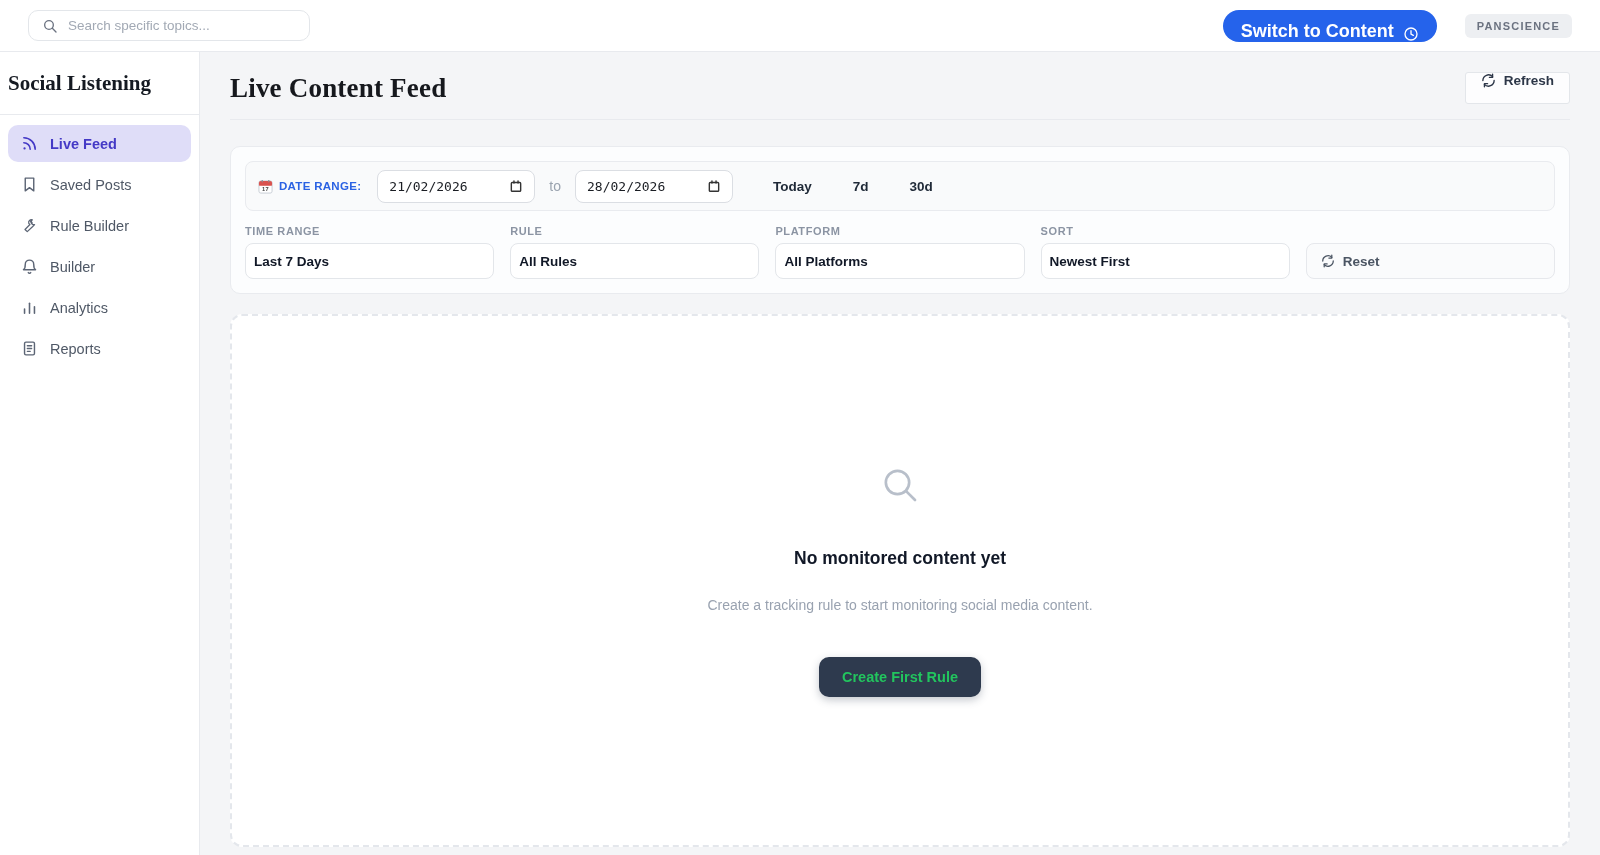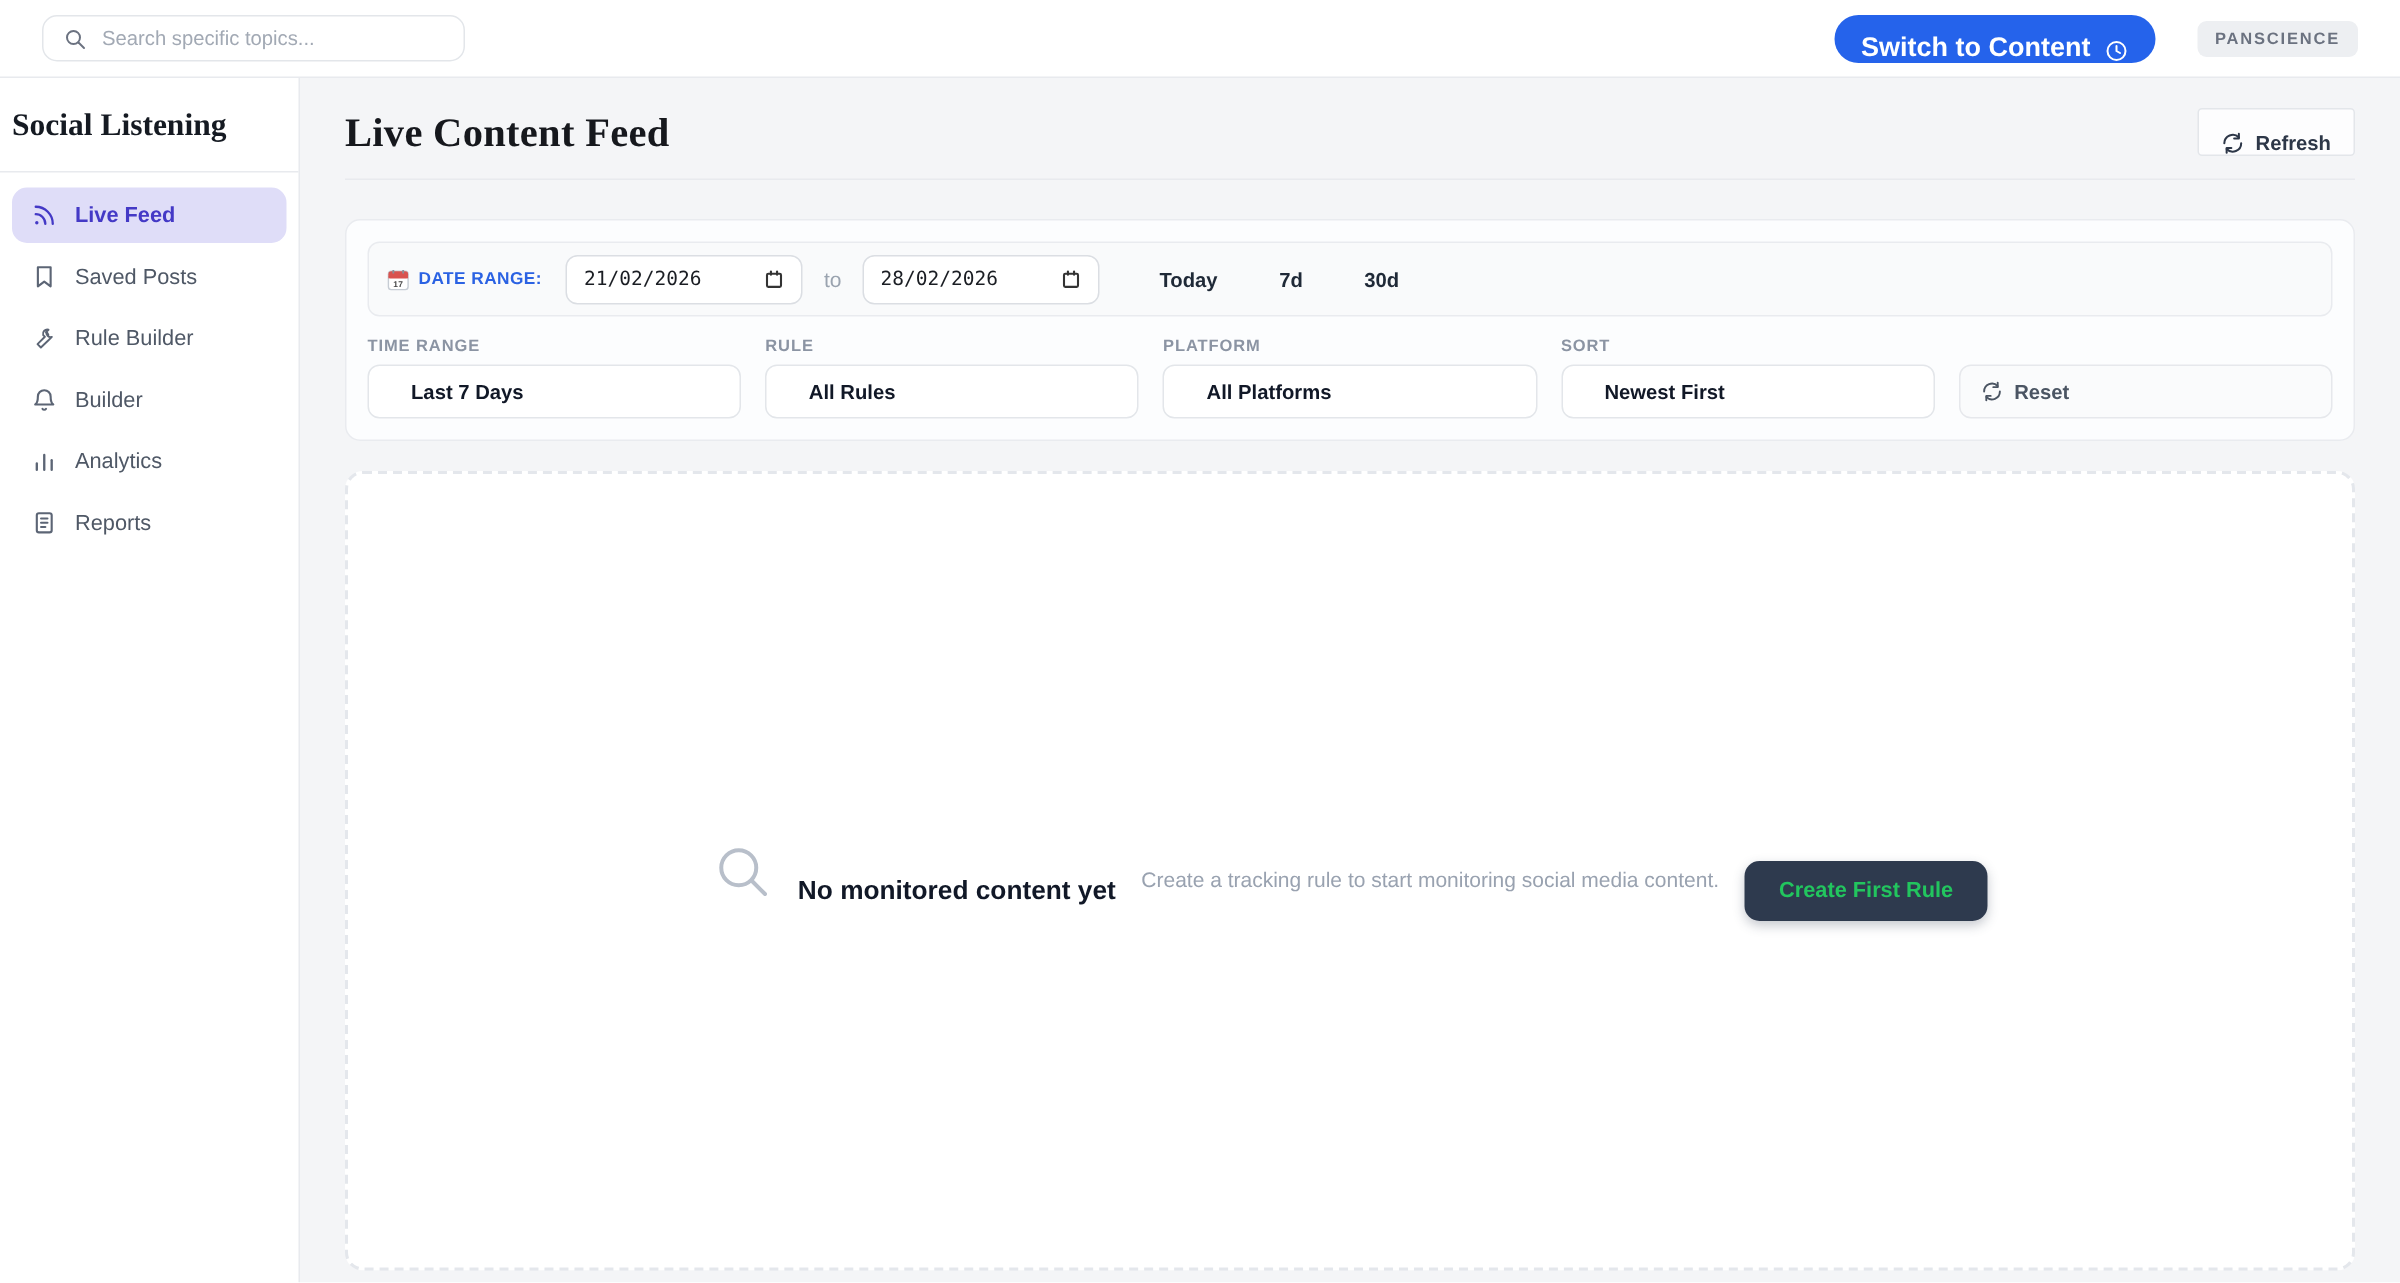--- a/index.html
+++ b/index.html
@@ -119,21 +119,21 @@
   }
   .page-title {
     font-family: "Liberation Serif", "DejaVu Serif", serif;
     font-size: 27px;
     font-weight: 700;
     color: #16181d;
     letter-spacing: 0.2px;
   }
   .refresh-btn {
     display: flex;
-    align-items: flex-end;
+    align-items: flex-start;
     gap: 8px;
     background: #fdfdfe;
     border: 1px solid #e3e6ea;
     border-radius: 3px;
     height: 32px;
     padding: 0 15px;
     font-size: 13.5px;
     font-weight: 600;
     color: #2d3748;
     font-family: "Liberation Sans", sans-serif;
@@ -206,21 +206,21 @@
     letter-spacing: 0.6px;
     margin-bottom: 6px;
   }
   .select-box {
     height: 36px;
     background: #ffffff;
     border: 1px solid #e3e6ea;
     border-radius: 8px;
     display: flex;
     align-items: center;
-    padding: 0 28px;
+    padding: 0 8px;
     font-size: 13.5px;
     font-weight: 600;
     color: #111827;
     cursor: pointer;
   }
   .reset-group { display: flex; align-items: flex-end; }
   .reset-btn {
     width: 100%;
     height: 36px;
     background: #fafbfc;
@@ -238,21 +238,21 @@
   }
 
   
   .empty-card {
     margin-top: 20px;
     height: 533px;
     background: #ffffff;
     border: 2px dashed #e4e7ec;
     border-radius: 12px;
     display: flex;
-    flex-direction: row;
+    flex-direction: column;
     align-items: center;
     justify-content: center;
     gap: 17px;
   }
   .empty-title {
     margin-top: 26px;
     font-size: 17.5px;
     font-weight: 600;
     color: #111827;
   }

